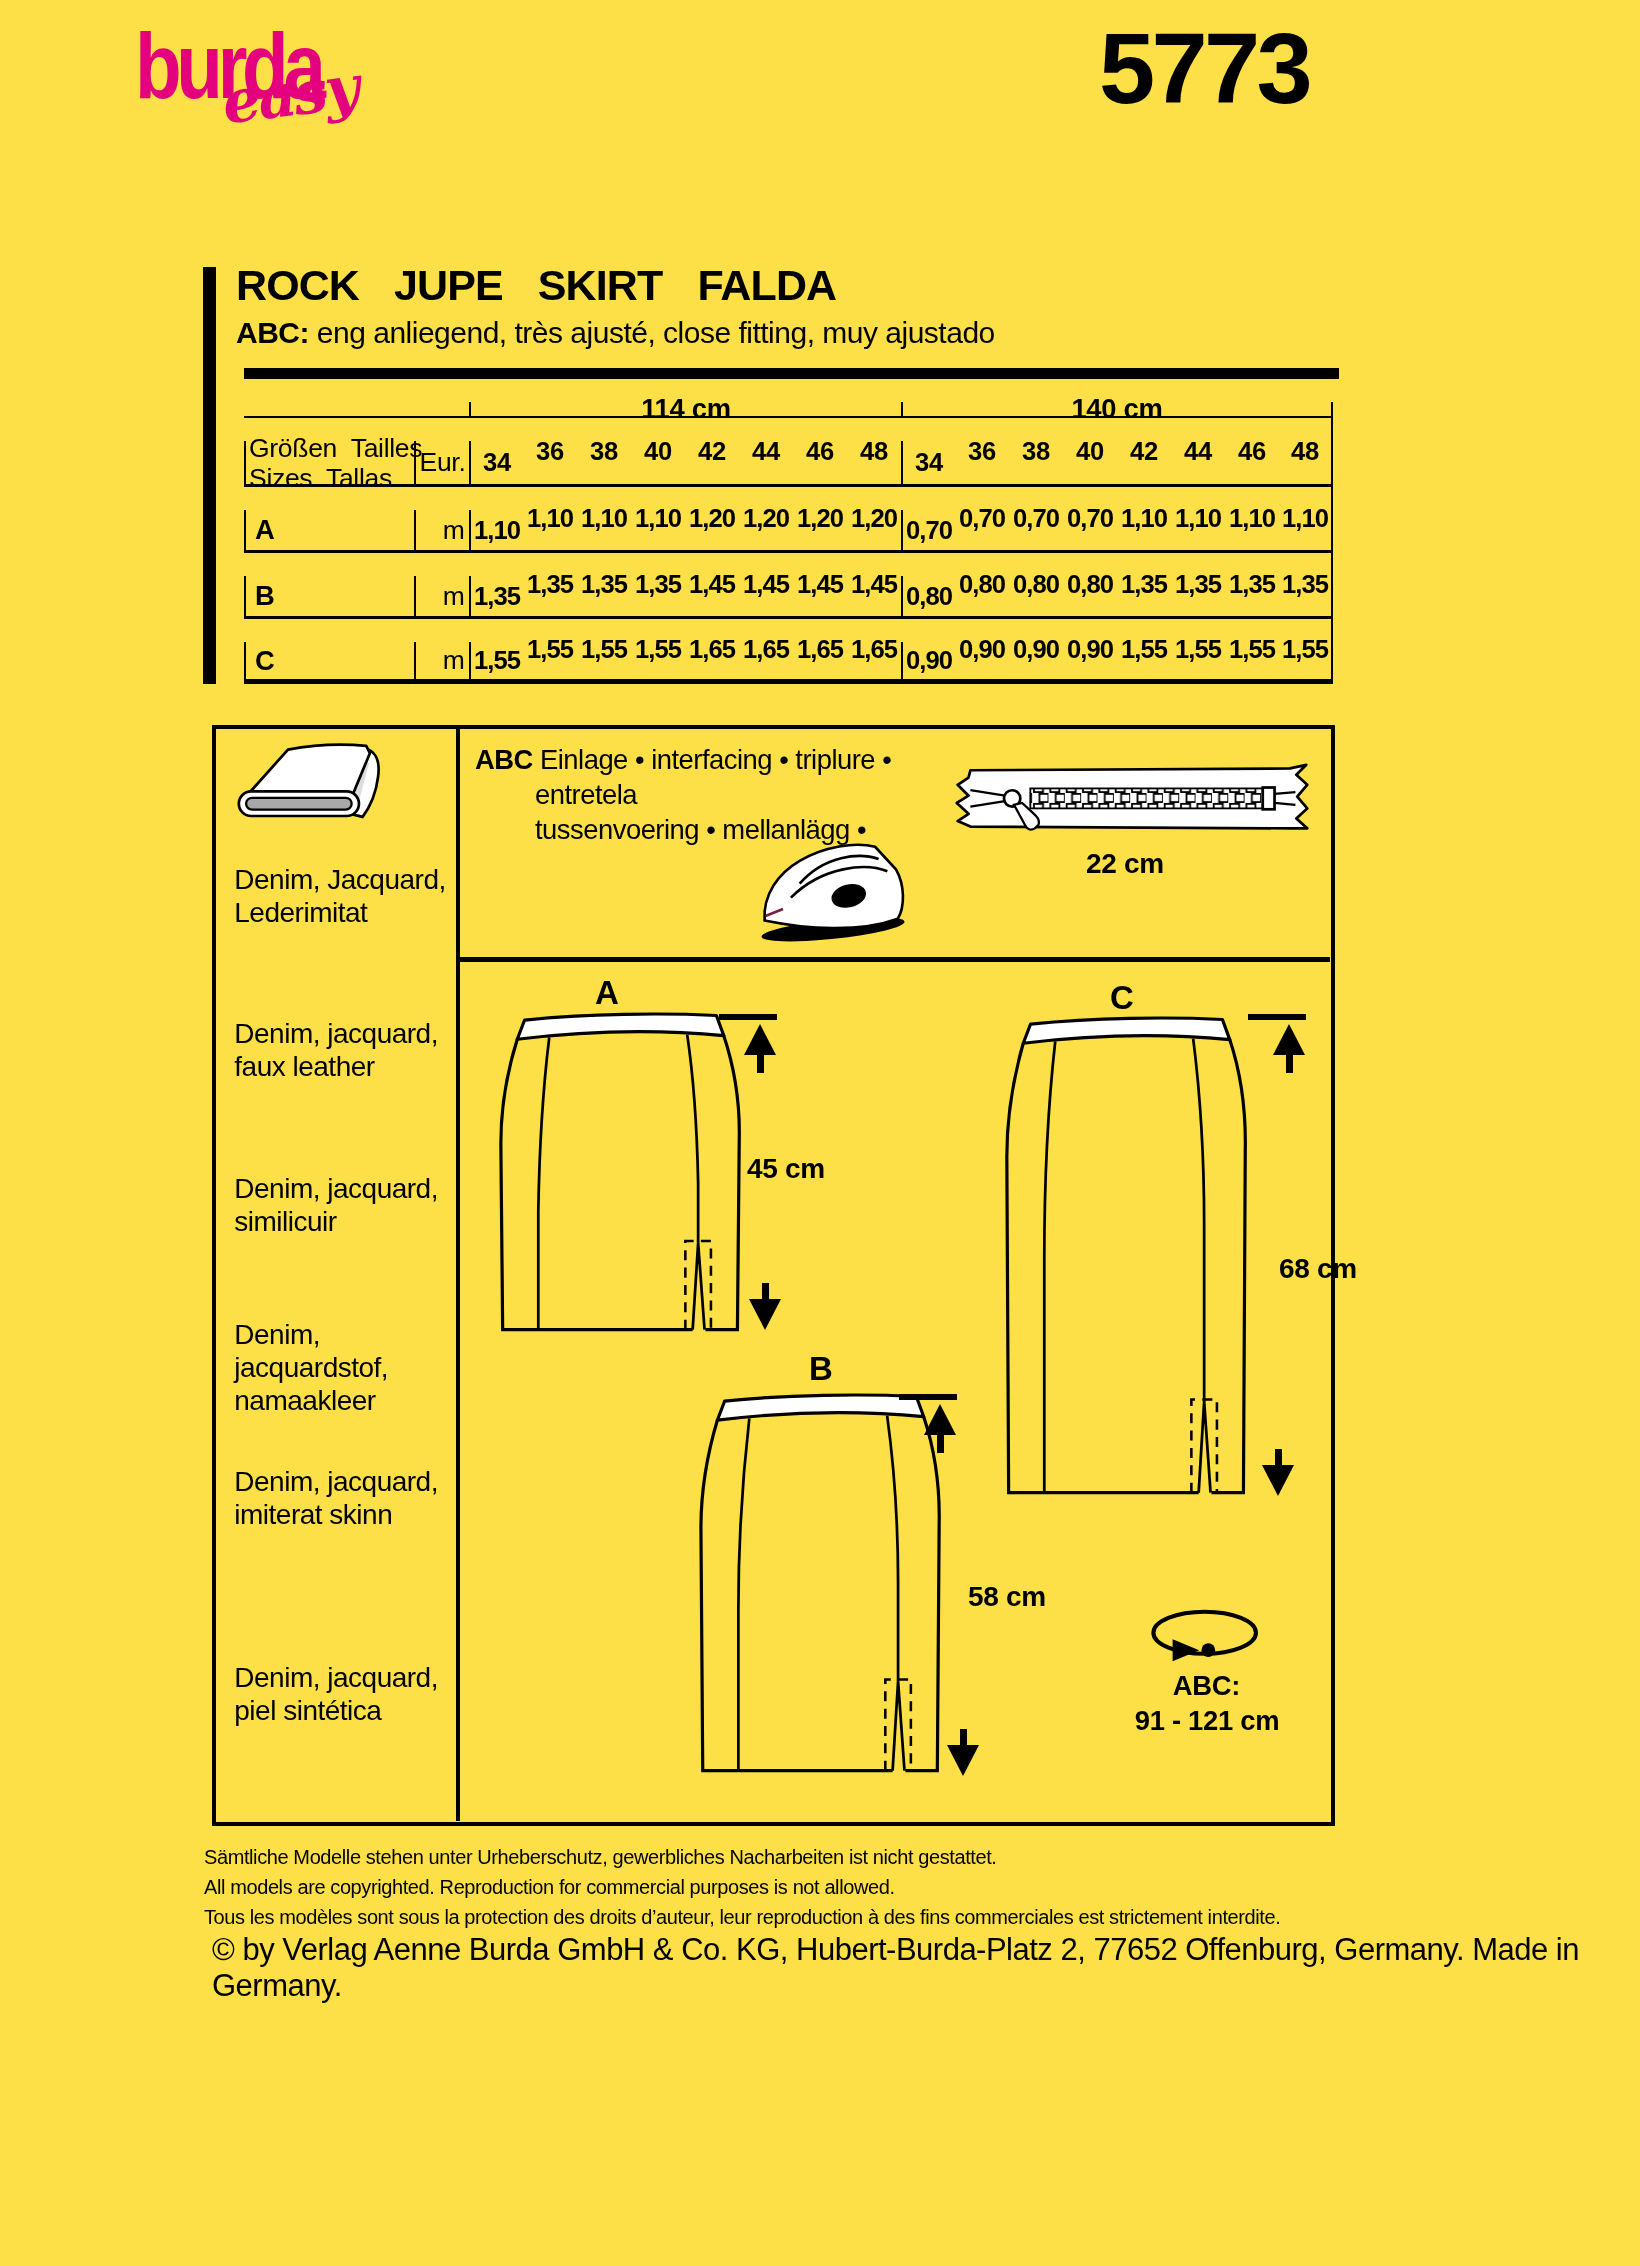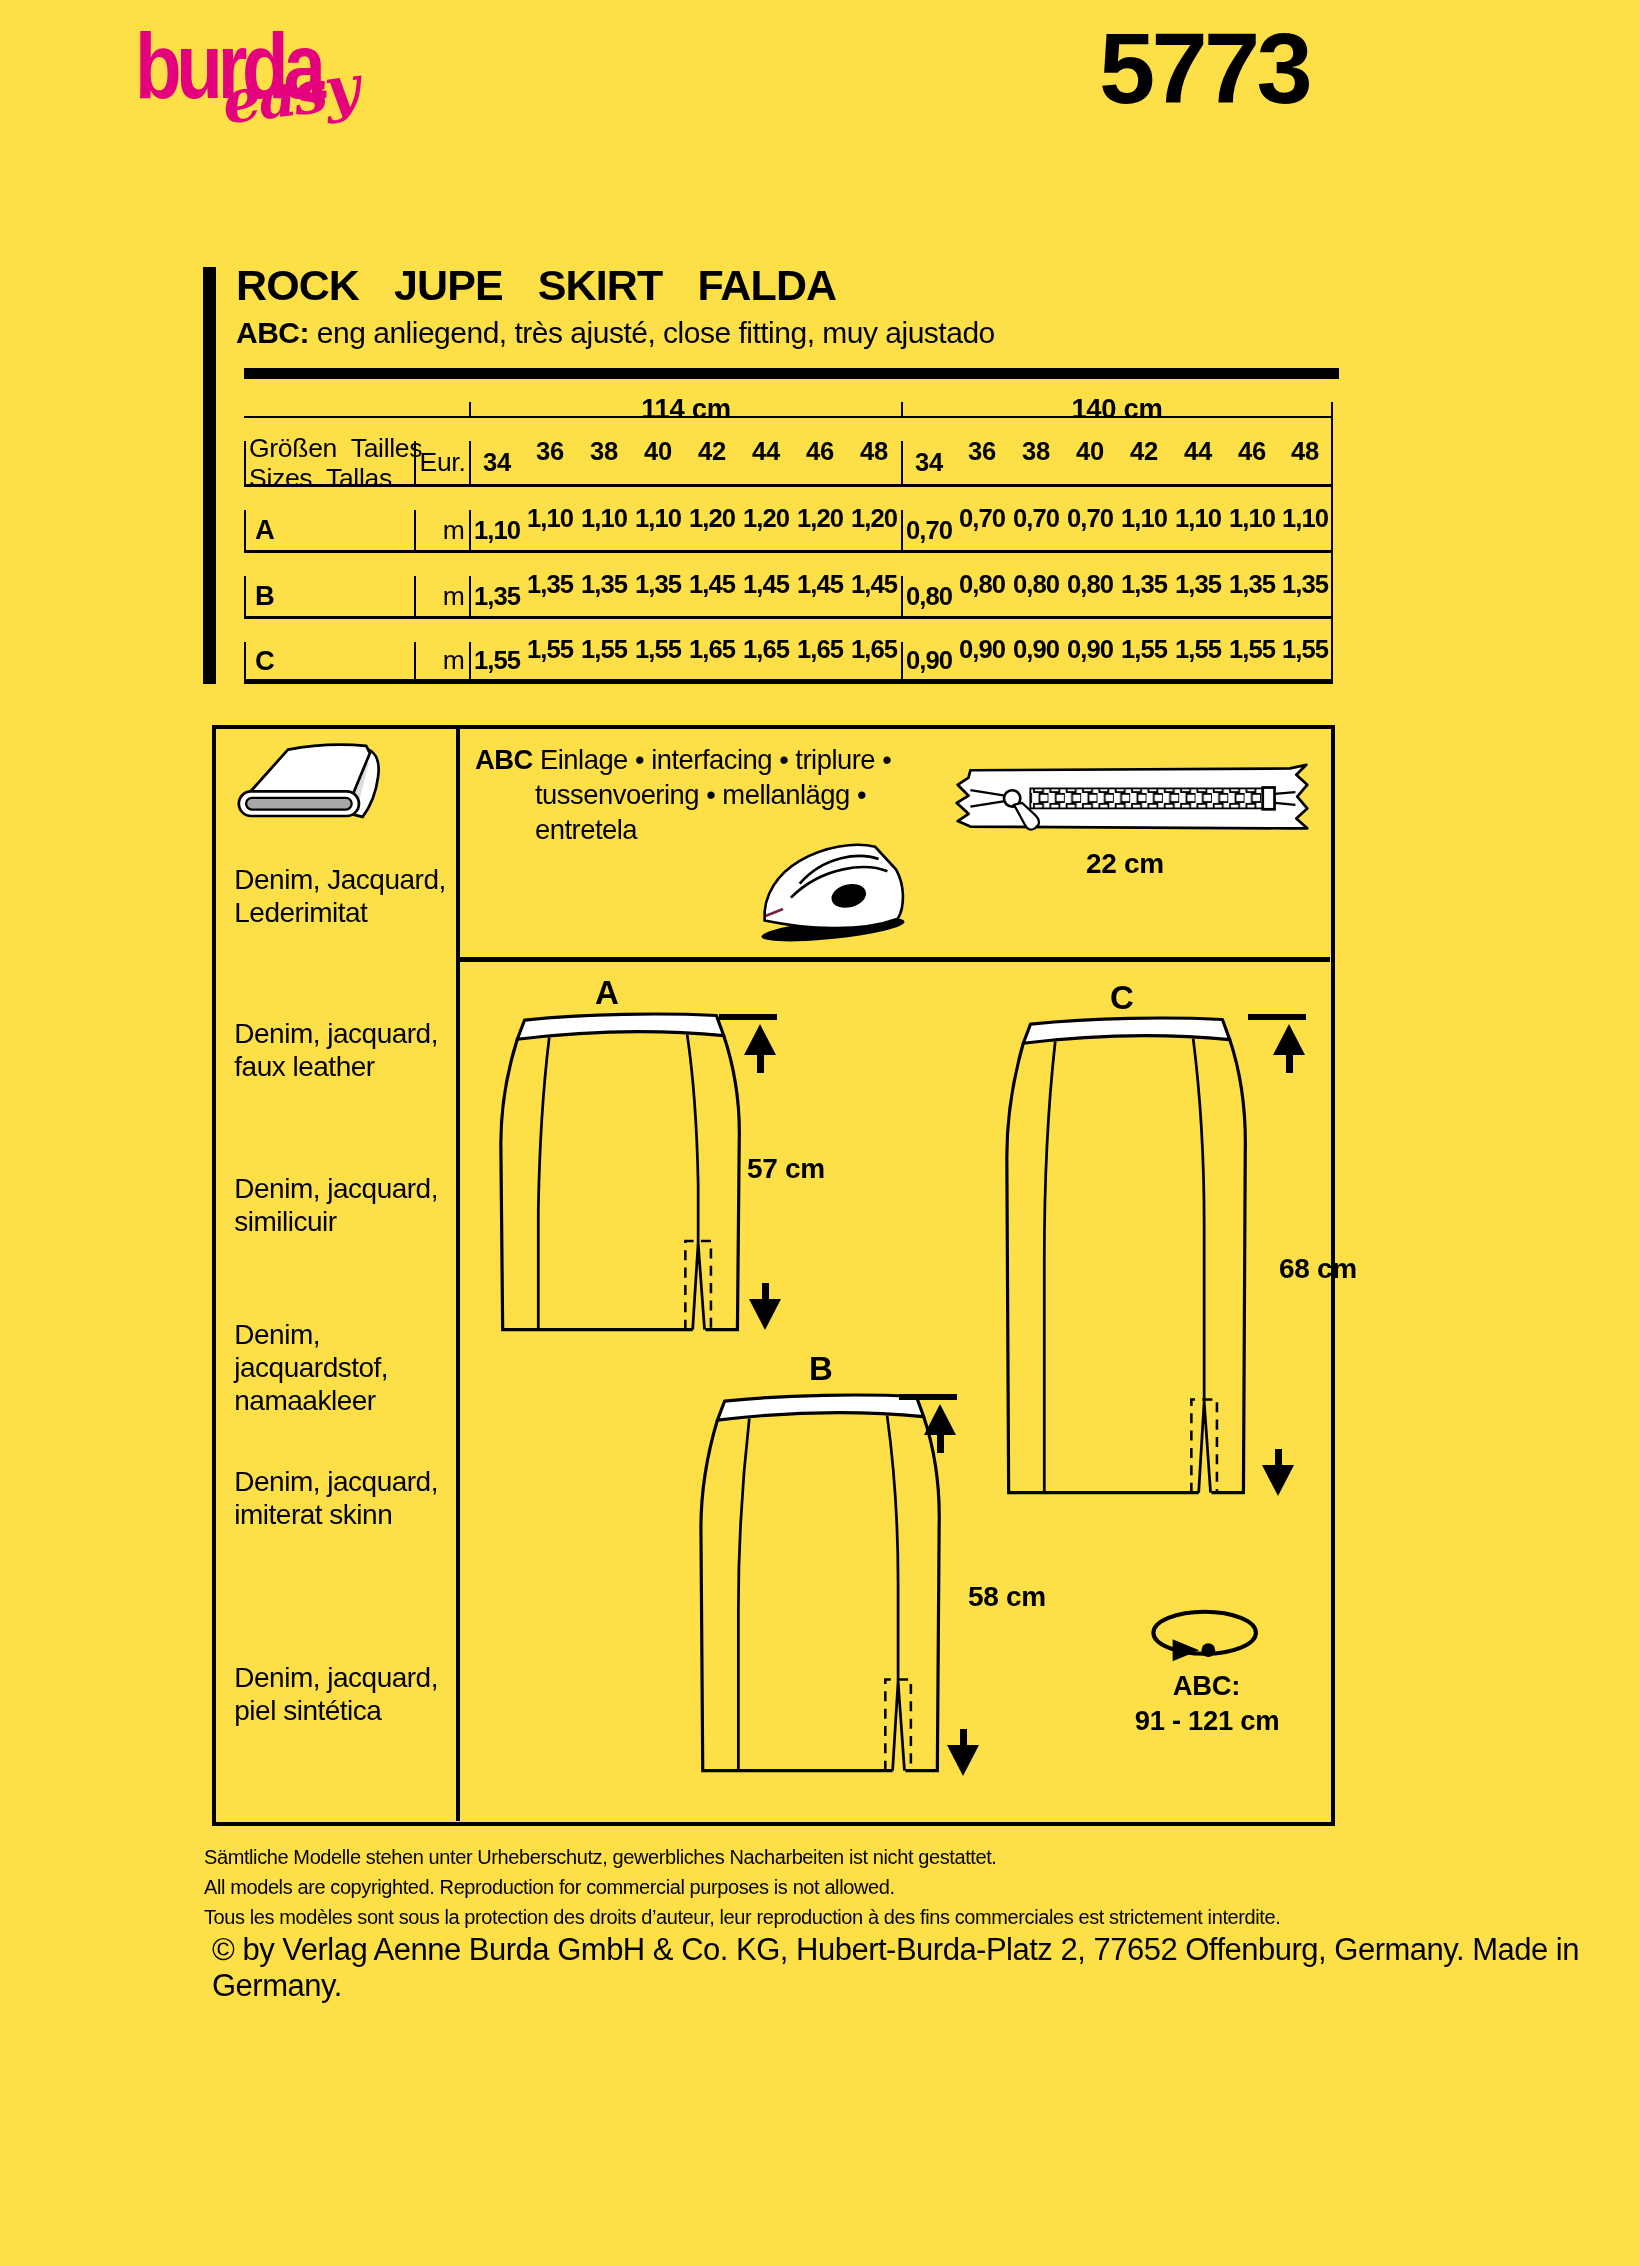--- a/index.html
+++ b/index.html
@@ -203,22 +203,22 @@
 similicuir</div>
     <div class="abs fabric-item" style="top:589px">Denim, jacquardstof,
 namaakleer</div>
     <div class="abs fabric-item" style="top:736px">Denim, jacquard,
 imiterat skinn</div>
     <div class="abs fabric-item" style="top:932px">Denim, jacquard,
 piel sintética</div>
 
     <div class="abs notions-text">
       <div><b>ABC</b> <span>Einlage • interfacing • triplure •</span></div>
+      <div class="ind">entretela</div>
       <div class="ind">tussenvoering • mellanlägg •</div>
-      <div class="ind">entretela</div>
     </div>
 
     <svg class="abs" style="left:537px; top:102px;" width="160" height="114" viewBox="0 0 180 130">
       <ellipse cx="90" cy="112" rx="82" ry="11" fill="#000" transform="rotate(-6 90 112)"></ellipse>
       <path d="M12,102 C10,72 28,48 52,34 C80,18 115,12 138,18 L162,44 C172,62 172,86 164,100 C120,116 60,112 12,102 Z" fill="#fff" stroke="#000" stroke-width="3"></path>
       <path d="M52,60 C80,28 120,24 142,32" fill="none" stroke="#000" stroke-width="3"></path>
       <path d="M42,76 C78,40 128,36 152,46" fill="none" stroke="#000" stroke-width="3"></path>
       <ellipse cx="108" cy="74" rx="20" ry="13" fill="#000" transform="rotate(-14 108 74)"></ellipse>
       <path d="M13,97 L33,89" fill="none" stroke="#7a1f3f" stroke-width="3"></path>
     </svg>
@@ -246,21 +246,21 @@
       <path d="M22,32 C10,70 4,106 4,146 L6,350 L214,350 M228,350 L263,350 L265,142 C266,99 260,64 248,28" fill="none" stroke="#000" stroke-width="3.5"></path>
       <path d="M57,30 C49,95 46,160 45,220 L45,350" fill="none" stroke="#000" stroke-width="3"></path>
       <path d="M208,27 C216,80 219,140 220,190 L220,255 L214,350 M220,255 L227,350" fill="none" stroke="#000" stroke-width="3"></path>
       <path d="M206,350 L206,253 L234,253 L234,350" fill="none" stroke="#000" stroke-width="2.8" stroke-dasharray="11,8"></path>
     </svg>
     <div class="mbar" style="left:503px; top:285px; width:58px;"></div>
     <div class="arr" style="left:528px; top:295px;">
         <div class="head-up"></div>
         <div class="stem"></div>
       </div>
-    <div class="abs measure-label" style="left:531px; top:424px;">57 cm</div>
+    <div class="abs measure-label" style="left:531px; top:424px;">45 cm</div>
     <div class="arr" style="left:533px; top:554px;">
         <div class="stem" style="height:16.4px"></div>
         <div class="head-down"></div>
       </div>
 
     <div class="abs view-label" style="left:593px; top:621px;">B</div>
     <svg class="abs" style="left:481px; top:662px;" width="247" height="387" viewBox="0 0 270 424">
       <path d="M30,11 C100,4 180,3 240,6 L248,28 C175,21 95,23 22,32 Z" fill="#fff" stroke="#000" stroke-width="3.5" stroke-linejoin="round"></path>
       <path d="M22,32 C10,72 4,108 4,150 L6,416 L214,416 M228,416 L263,416 L265,146 C266,100 260,64 248,28" fill="none" stroke="#000" stroke-width="3.5"></path>
       <path d="M57,30 C49,100 45,170 45,240 L45,416" fill="none" stroke="#000" stroke-width="3"></path>

